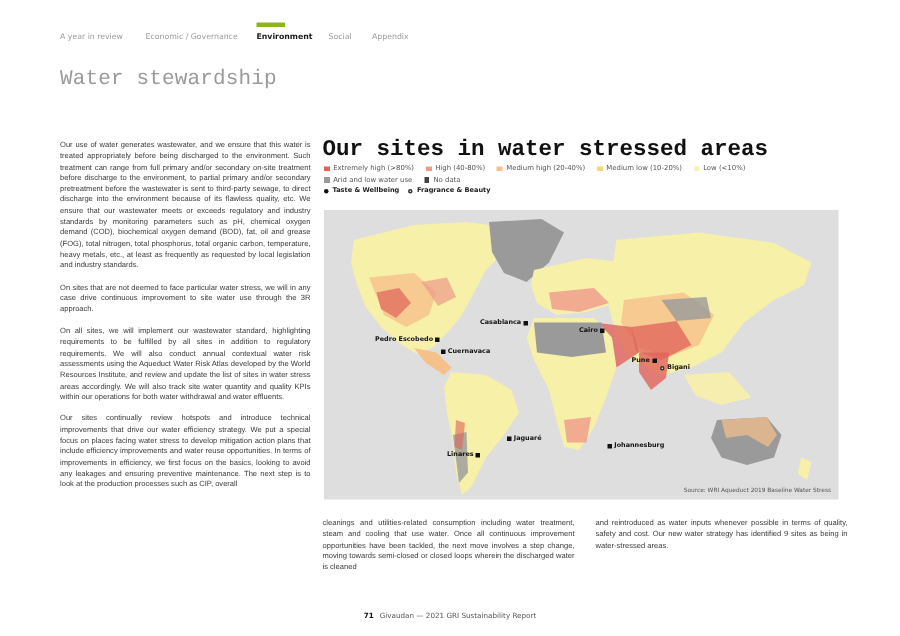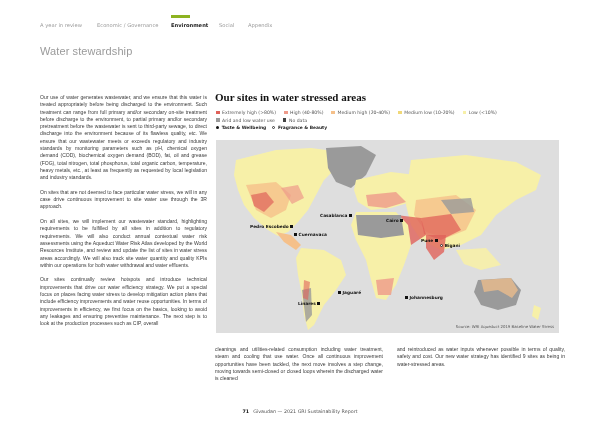--- a/index.html
+++ b/index.html
@@ -4,30 +4,30 @@
 <style>
   * { box-sizing: border-box; margin: 0; padding: 0; }
   html, body { width: 600px; height: 424px; background: #ffffff; overflow: hidden; }
   body { position: relative; font-family: "Liberation Sans", sans-serif; color: #3a3a3a; }
 
   .nav { position: absolute; top: 22px; left: 40px; height: 12px; display: flex; gap: 0; }
   .nav-item { position: absolute; top: 0; font-size: 5.2px; color: #9a9a9a; white-space: nowrap; font-family: "DejaVu Sans", sans-serif; }
   .nav-item.active { color: #1a1a1a; font-weight: bold; }
   .nav-marker { position: absolute; top: -7px; height: 3px; width: 19px; background: #8db321; }
 
-  .section-title { position: absolute; top: 45px; left: 40px; font-family: Liberation Sans, sans-serif; font-size: 11px; color: #9a9a9a; letter-spacing: 0.1px; }
+  .section-title { position: absolute; top: 45px; left: 40px; font-family: Liberation Mono, monospace; font-size: 14px; color: #9a9a9a; letter-spacing: 0.1px; }
 
   .col-text { position: absolute; font-size: 5.05px; line-height: 7.3px; color: #3a3a3a; text-align: justify; font-family: "Liberation Sans", sans-serif; }
   .col-text p { margin-bottom: 7.3px; }
 
   #left-col { left: 40px; top: 94px; width: 167px; }
   #mid-col { left: 215px; top: 346px; width: 168px; }
   #right-col { left: 397px; top: 346px; width: 168px; }
 
-  .map-title { position: absolute; left: 215px; top: 91px; font-size: 11px; font-weight: bold; color: #111; font-family: Liberation Serif, serif; white-space: nowrap; }
+  .map-title { position: absolute; left: 215px; top: 91px; font-size: 15px; font-weight: bold; color: #111; font-family: Liberation Mono, monospace; white-space: nowrap; }
   .legend { position: absolute; left: 216px; top: 109px; font-size: 4.6px; color: #555; font-family: "DejaVu Sans", sans-serif; }
   .legend-row { display: flex; gap: 8px; height: 7.4px; align-items: center; white-space: nowrap; }
   .legend-item { display: flex; align-items: center; gap: 2.5px; }
   .swatch { width: 3.6px; height: 3.6px; display: inline-block; }
   .site-row { display: flex; gap: 6px; height: 8px; align-items: center; font-weight: bold; color: #222; font-size: 4.4px; }
   .dot { width: 3.2px; height: 3.2px; border-radius: 50%; display: inline-block; }
   .dot.filled { background: #111; }
   .dot.hollow { border: 0.6px solid #333; background: #fff; }
 
   .map { position: absolute; left: 216px; top: 140px; width: 343px; height: 193px; background: #dedede; overflow: hidden; }

